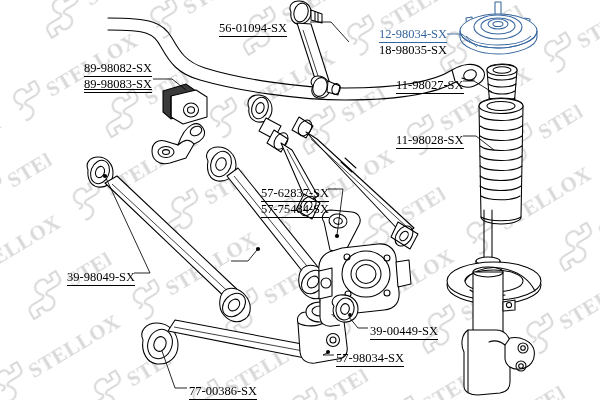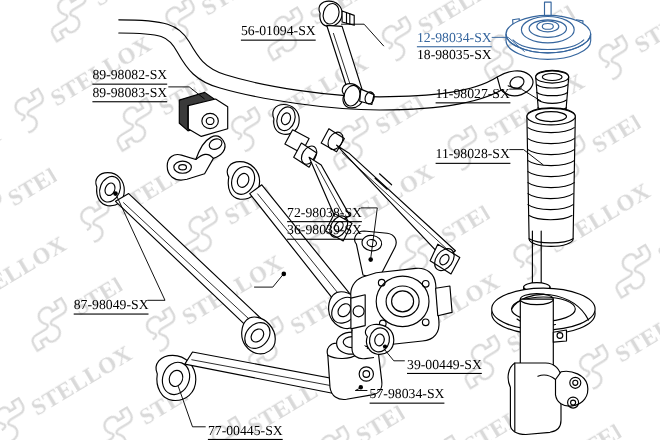--- a/index.html
+++ b/index.html
@@ -328,33 +328,33 @@
 
   <div id="labels">
     <div class="lbl ul" style="left:219px;top:21px;">56-01094-SX</div>
 
     <div class="lbl ul blue" style="left:379px;top:27px;">12-98034-SX</div>
 
     <div class="lbl" style="left:379px;top:43px;">18-98035-SX</div>
 
     <div class="lbl ul" style="left:84px;top:61px;">89-98082-SX</div>
 
-    <div class="lbl ul" style="left:84px;top:77px;">89-98083-SX</div>
+    <div class="lbl ul" style="left:84px;top:77px;text-decoration:underline;">89-98083-SX</div>
 
     <div class="lbl ul" style="left:396px;top:78px;">11-98027-SX</div>
 
     <div class="lbl ul" style="left:396px;top:133px;">11-98028-SX</div>
 
-    <div class="lbl ul" style="left:261px;top:186px;">72-98038-SX</div>
-
-    <div class="lbl ul" style="left:261px;top:202px;">36-98039-SX</div>
-
-
-    <div class="lbl ul" style="left:67px;top:270px;">87-98049-SX</div>
+    <div class="lbl ul" style="left:261px;top:186px;">57-62837-SX</div>
+
+    <div class="lbl ul" style="left:261px;top:202px;">57-75484-SX</div>
+
+
+    <div class="lbl ul" style="left:67px;top:270px;">39-98049-SX</div>
 
     <div class="lbl ul" style="left:370px;top:324px;">39-00449-SX</div>
 
     <div class="lbl ul" style="left:336px;top:351px;">57-98034-SX</div>
 
-    <div class="lbl ul" style="left:189px;top:384px;">77-00445-SX</div>
+    <div class="lbl ul" style="left:189px;top:384px;">77-00386-SX</div>
   </div>
 
 </div>
 
 </body></html>

